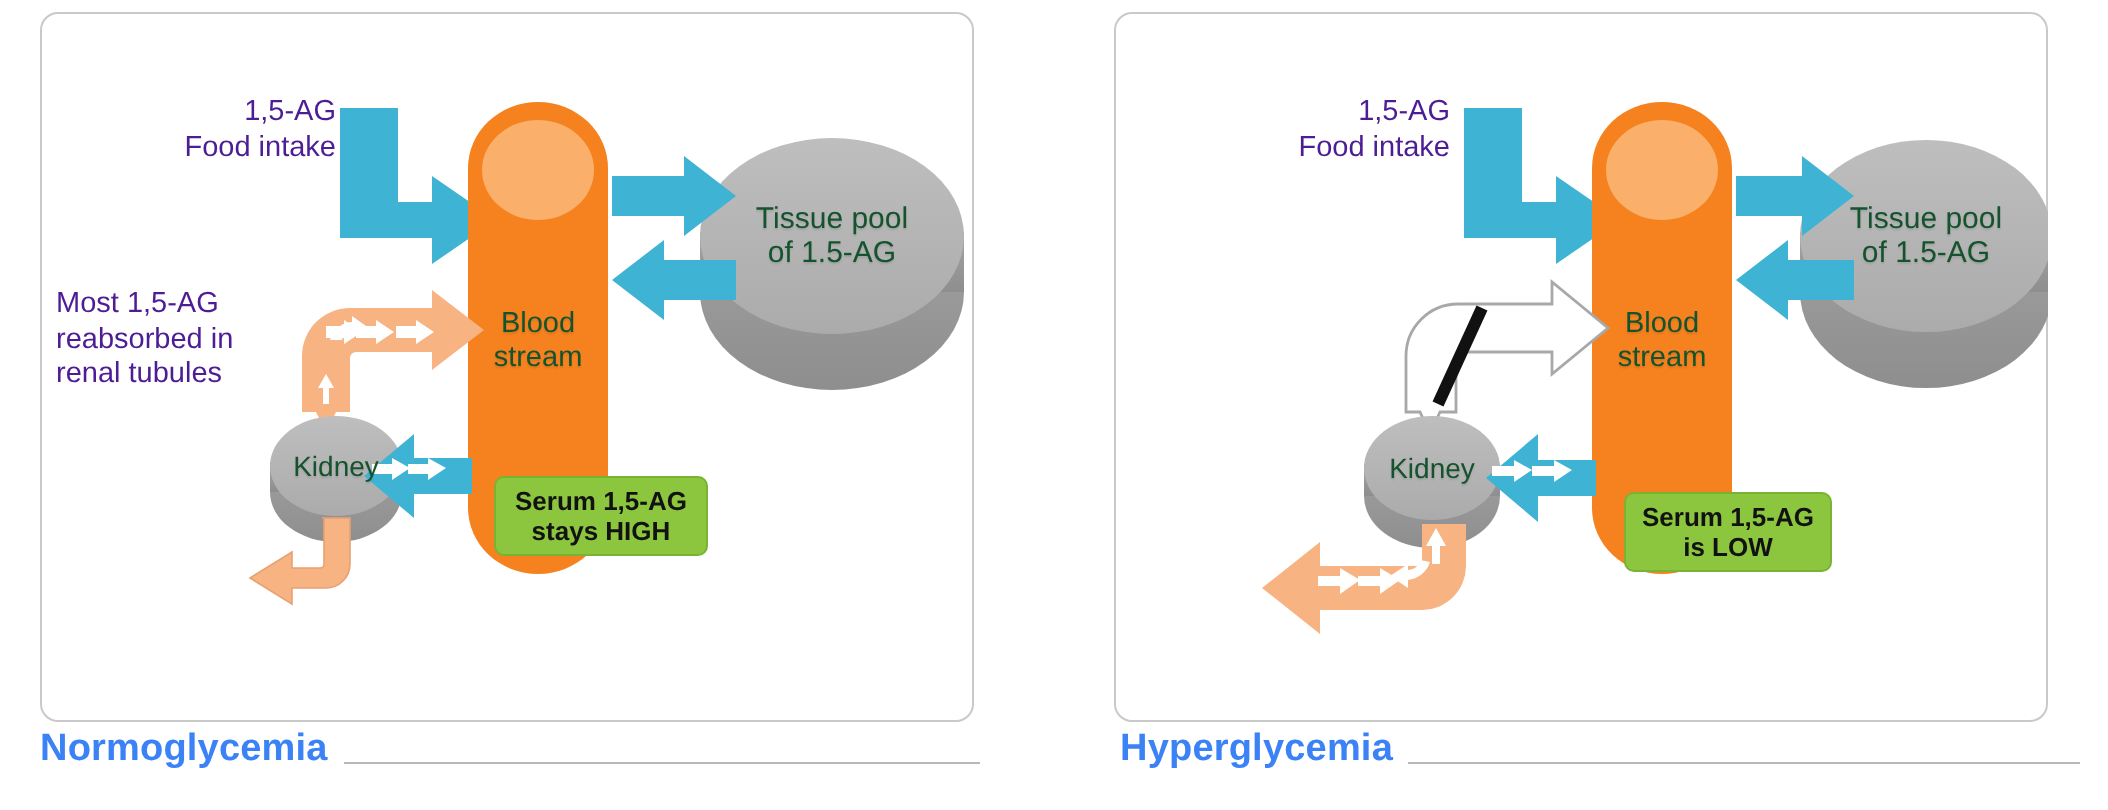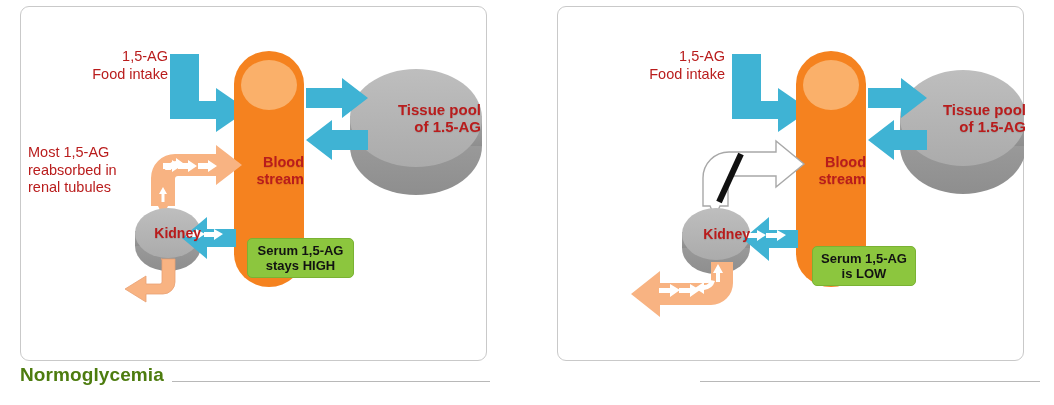--- a/index.html
+++ b/index.html
@@ -43,55 +43,55 @@
     left: 0; top: 0;
     width: 467px;
     height: 355px;
   }
   .panel-title {
     position: absolute;
     left: 0;
     top: 364px;
     font-size: 19px;
     font-weight: bold;
-    color: #4d7c0f;
+    color: #3b82f6;
     letter-spacing: 0.1px;
     background: #ffffff;
     padding-right: 8px;
     z-index: 5;
     white-space: nowrap;
   }
   .title-rule {
     position: absolute;
     top: 381px;
     height: 1px;
     background: #b8b8b8;
     z-index: 1;
   }
   .rule-left  { left: 160px; width: 330px; }
   .rule-right { left: 700px; width: 340px; }
 
   
   .lbl {
     position: absolute;
-    color: #b91c1c;
+    color: #4c1d95;
     font-size: 14.5px;
     line-height: 17.5px;
     white-space: pre-line;
     z-index: 6;
   }
   .lbl-r { text-align: right; }
   .lbl-c { }
 
   
   .shape-text {
     position: absolute;
-    color: #b91c1c;
-    font-weight: bold;
-    text-align: right;
+    color: #14532d;
+    font-weight: normal;
+    text-align: center;
     line-height: 17px;
     z-index: 7;
     white-space: pre-line;
     text-shadow: 0 1px 1px rgba(0,0,0,0.10);
   }
   .tissue-text { font-size: 15px; }
   .kidney-text { font-size: 14px; }
   .blood-text  { font-size: 14.5px; }
 
   .badge {
@@ -324,14 +324,15 @@
     <div class="shape-text kidney-text" style="left:125px; top:220px; width:68px;">Kidney</div>
 
     <div class="badge" style="left:255px; top:240px; width:104px; height:40px;">Serum 1,5-AG
 is LOW</div>
 
     <div class="lbl lbl-r" style="left:44px; top:42px; width:124px;">1,5-AG
 Food intake</div>
   </div>
 
   <div class="title-rule rule-right"></div>
+  <div class="panel-title" style="left:560px;">Hyperglycemia</div>
 
 </div>
 
 </body></html>

